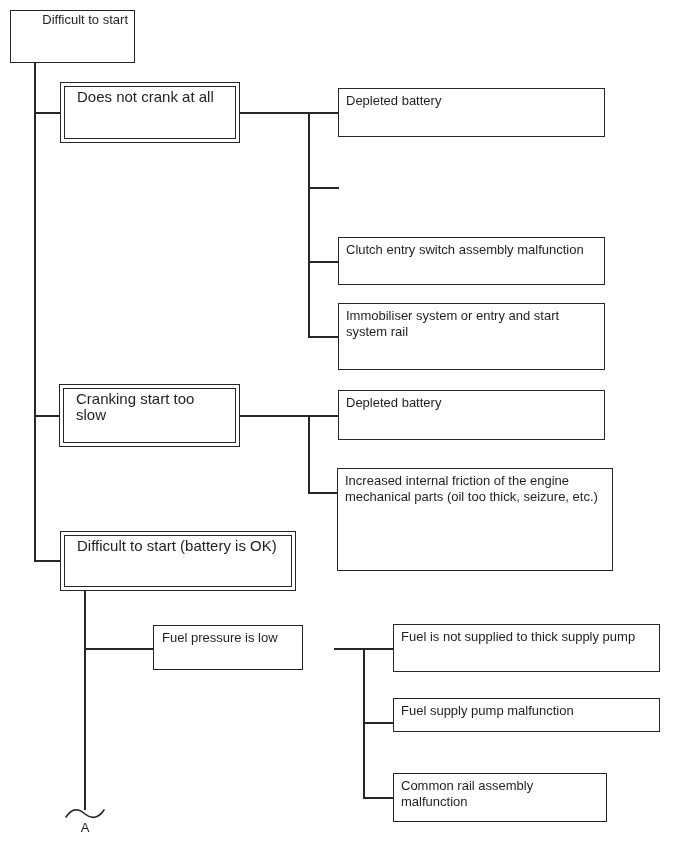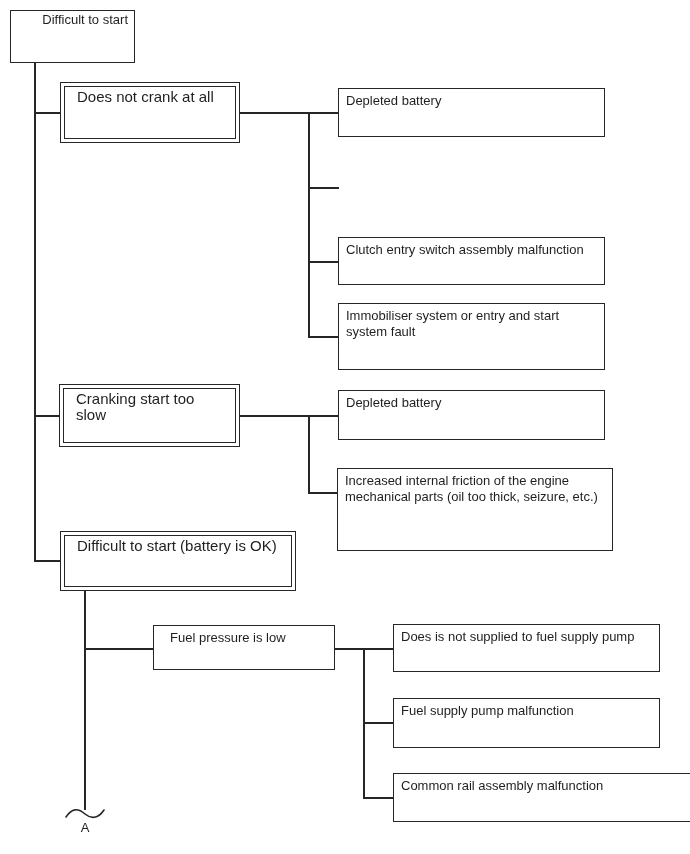--- a/index.html
+++ b/index.html
@@ -94,41 +94,41 @@
     <div class="inner">Difficult to start (battery is OK)</div>
   </div>
 
   <div class="box" style="left:338px; top:88px; width:267px; height:49px">
     <span>Depleted battery</span>
   </div>
   <div class="box" style="left:338px; top:237px; width:267px; height:48px">
     <span>Clutch entry switch assembly malfunction</span>
   </div>
   <div class="box" style="left:338px; top:303px; width:267px; height:67px">
-    <span>Immobiliser system or entry and start system fault</span>
+    <span>Immobiliser system or entry and start system rail</span>
   </div>
 
   <div class="box" style="left:338px; top:390px; width:267px; height:50px">
     <span>Depleted battery</span>
   </div>
-  <div class="box" style="left:337px; top:468px; width:276px; height:83px">
+  <div class="box" style="left:337px; top:468px; width:276px; height:103px">
     <span>Increased internal friction of the engine mechanical parts (oil too thick, seizure, etc.)</span>
   </div>
 
-  <div class="box" style="left:153px; top:625px; width:182px; height:45px; padding-left:16px">
+  <div class="box" style="left:153px; top:625px; width:150px; height:45px; padding-left:8px">
     <span>Fuel pressure is low</span>
   </div>
 
   <div class="box" style="left:393px; top:624px; width:267px; height:48px">
-    <span>Does is not supplied to fuel supply pump</span>
+    <span>Fuel is not supplied to thick supply pump</span>
   </div>
-  <div class="box" style="left:393px; top:698px; width:267px; height:50px">
+  <div class="box" style="left:393px; top:698px; width:267px; height:34px">
     <span>Fuel supply pump malfunction</span>
   </div>
-  <div class="box" style="left:393px; top:773px; width:298px; height:49px">
+  <div class="box" style="left:393px; top:773px; width:214px; height:49px">
     <span>Common rail assembly malfunction</span>
   </div>
 
   <svg class="break-symbol" style="left:63px; top:804px" width="44" height="18" viewBox="0 0 44 18">
     <path d="M3,13 C9,4 15,4 22,10 C28,15 35,15 41,6" stroke="#262626" stroke-width="1.6" fill="none" stroke-linecap="round"></path>
   </svg>
   <div class="cont-label" style="left:76px; top:820px; width:18px">A</div>
 
 </div>
 

